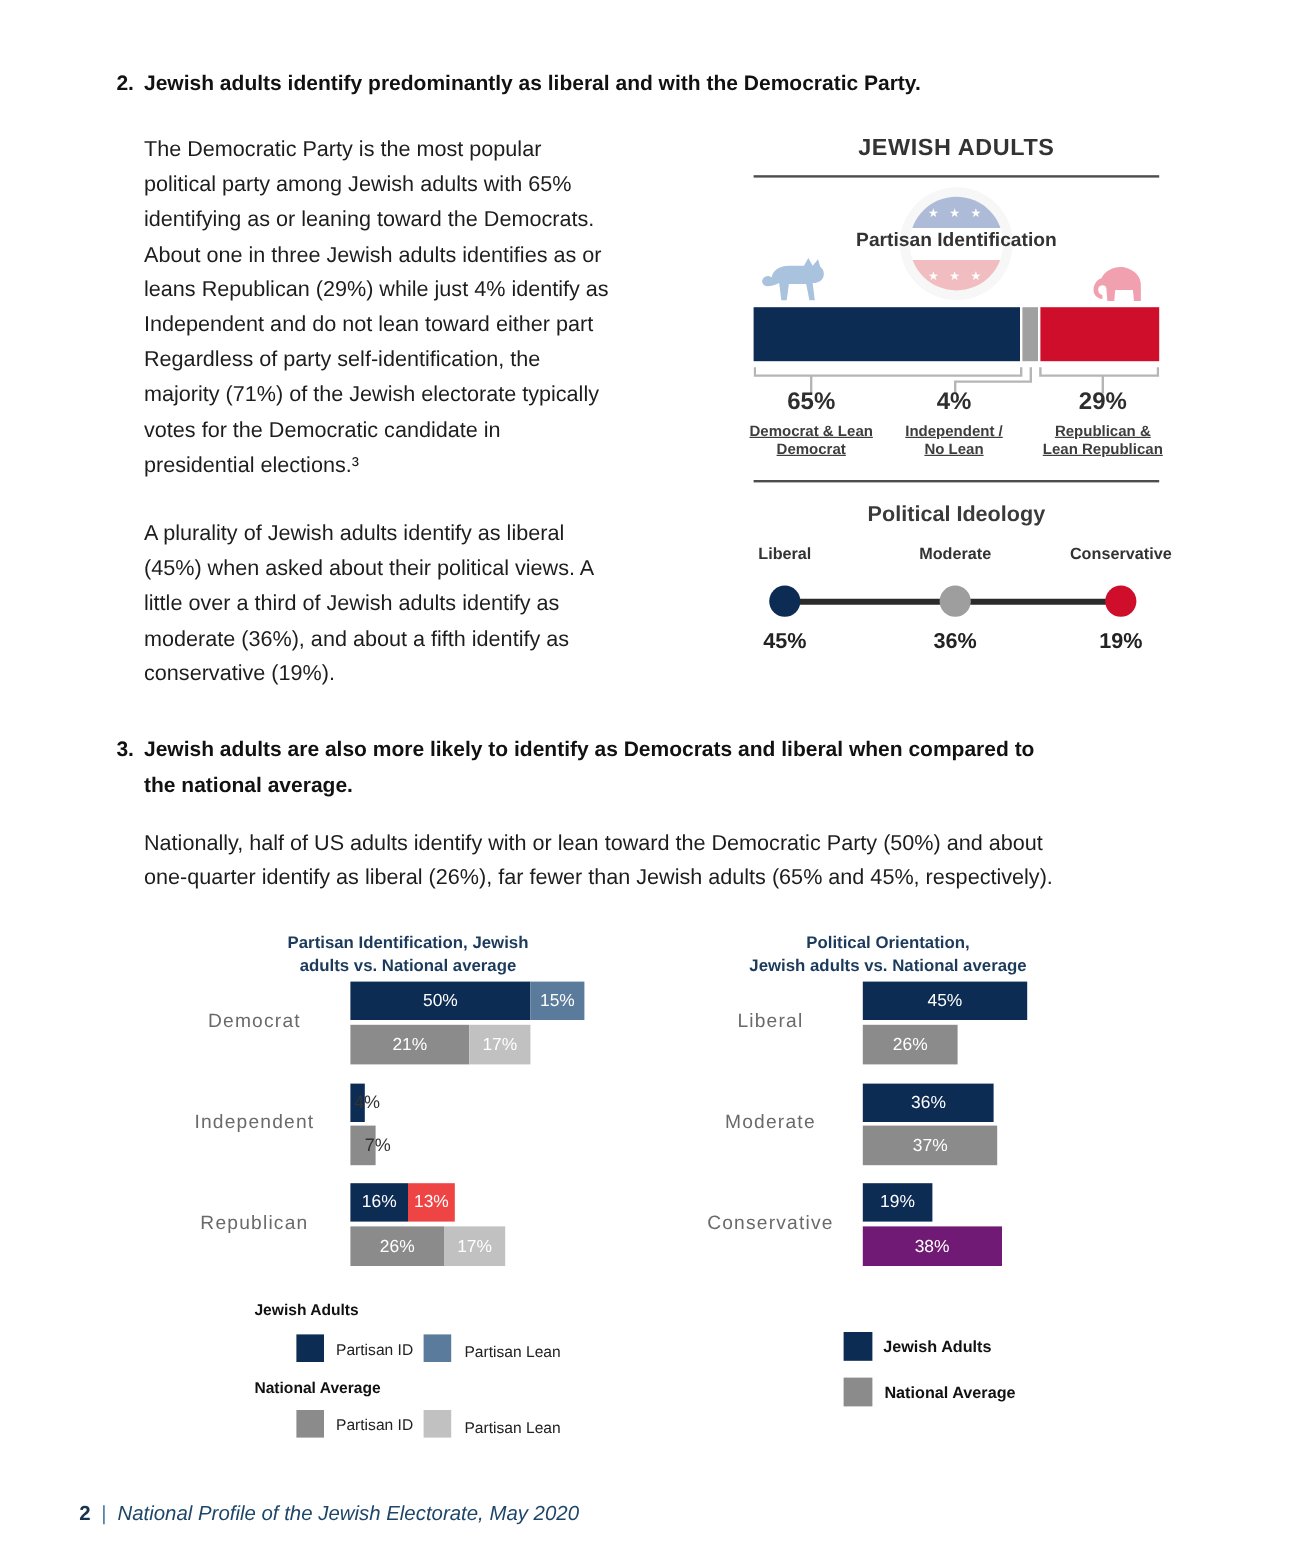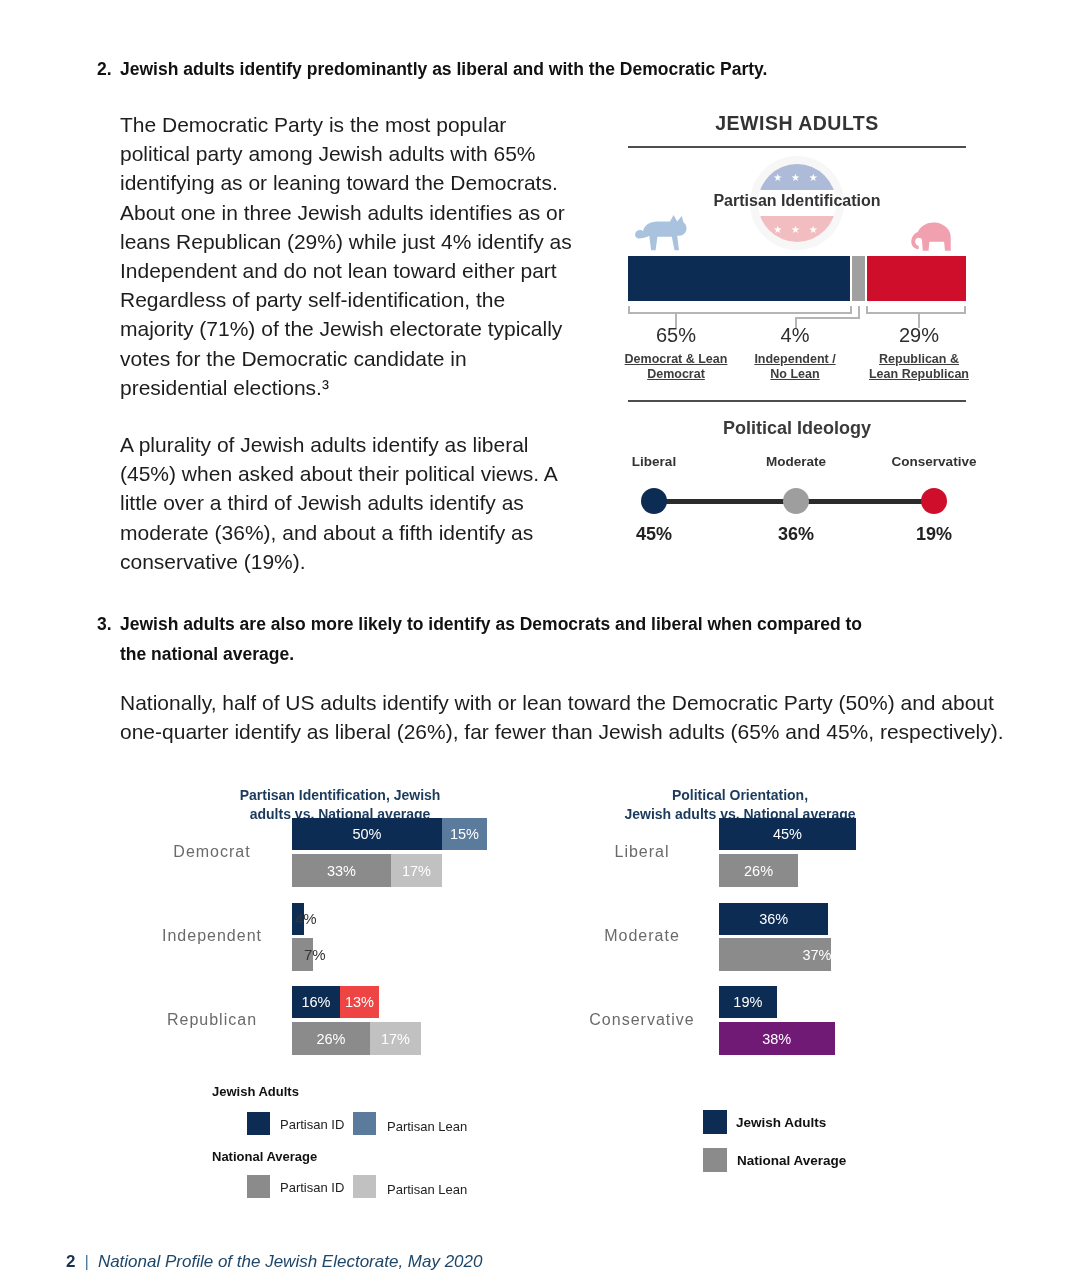--- a/index.html
+++ b/index.html
@@ -5,21 +5,21 @@
   * { margin:0; padding:0; box-sizing:border-box; }
   html,body { background:#fff; }
   .page {
     position:relative; width:1080px; height:1284px; background:#ffffff;
     font-family:"Liberation Sans", sans-serif; color:#222; overflow:hidden;
   }
   
   .h2 { position:absolute; display:flex; font-weight:700; font-size:17.5px; line-height:29.5px; color:#111; }
   .hnum { width:23px; flex:0 0 23px; }
   .htext { white-space:pre-line; }
-  .para { position:absolute; font-size:21px; line-height:29.2px; color:#1d1d1d; white-space:pre-line; }
+  .para { position:absolute; font-size:18px; line-height:29.2px; color:#1d1d1d; white-space:pre-line; }
   .p1 { left:120px; top:110px; width:480px; }
   .p2 { left:120px; top:430px; width:480px; }
   .sec2 { left:97px; top:55px; width:900px; }
   .sec3 { left:97px; top:610px; width:920px; }
   .p3 { left:120px; top:688px; width:900px; }
 
   
   .panel { position:absolute; left:628px; top:112px; width:338px; height:452px; }
   .ptitle { position:absolute; top:0; width:100%; text-align:center; font-size:19.5px; font-weight:700; letter-spacing:.5px; color:#333; }
   .phr { position:absolute; left:0; width:338px; height:2px; background:#4d4d4d; }
@@ -27,34 +27,34 @@
   .badge { position:absolute; left:130px; top:52px; width:78px; height:78px; border-radius:50%;
            background:linear-gradient(#aebbd8 0 33%, #ffffff 33% 67%, #f2bdc1 67% 100%); }
   .stars { position:absolute; width:78px; text-align:center; color:#fff; font-size:10px; letter-spacing:3px; }
   .s-top { left:130px; top:60px; }
   .s-bot { left:130px; top:112px; }
   .plabel { position:absolute; top:80px; width:100%; text-align:center; font-size:16px; font-weight:700; color:#333; z-index:2; }
   .animal { position:absolute; }
   .pbar { position:absolute; left:0; top:144px; width:338px; height:45px; display:flex; gap:2px; }
   .pseg { height:45px; }
   .brackets { position:absolute; left:0; top:192px; }
-  .ppct { position:absolute; top:212px; transform:translateX(-50%); font-size:20px; font-weight:400; color:#2e2e2e; }
+  .ppct { position:absolute; top:212px; transform:translateX(-50%); font-size:20px; font-weight:700; color:#2e2e2e; }
   .psub { position:absolute; top:240px; width:150px; transform:translateX(-50%); text-align:center;
           font-size:12.5px; font-weight:700; line-height:15px; color:#3d3d3d; white-space:pre-line;text-decoration:underline; }
   .ititle { position:absolute; top:306px; width:100%; text-align:center; font-size:18px; font-weight:700; color:#3a3a3a; }
   .ilabel { position:absolute; top:342px; transform:translateX(-50%); font-size:13.5px; font-weight:700; color:#333; }
   .iline { position:absolute; left:26px; top:387px; width:280px; height:5px; background:#2b2b2b; border-radius:2px; }
   .idot { position:absolute; top:376px; width:26px; height:26px; border-radius:50%; }
   .ipct { position:absolute; top:412px; transform:translateX(-50%); font-size:18px; font-weight:700; color:#222; }
 
   
   .chart { position:absolute; top:770px; width:400px; height:470px; }
   .chart-left { left:140px; }
   .chart-right { left:540px; }
-  .ctitle { position:absolute; top:16px; width:100%; text-align:center; font-size:14px; font-weight:700;
+  .ctitle { position:absolute; top:6px; width:100%; text-align:center; font-size:14px; font-weight:700;
             line-height:19px; color:#1b3a5c; white-space:pre-line; }
   .glabel { position:absolute; transform:translate(-50%,-50%); font-size:16px; color:#6a6a6a; letter-spacing:1px; }
   .hbar { position:absolute; display:flex; height:32px;padding-left:17px; }
   .hbar.h33 { height:33px; }
   .seg { display:flex; align-items:center; justify-content:center; color:#fff; font-size:14.5px; }
   .outlabel { position:absolute; font-size:15px; color:#333; }
   .lg-header { position:absolute; font-size:13px; font-weight:700; color:#111; }
   .swatch { position:absolute; width:23px; height:23px; }
   .lg-label { position:absolute; font-size:13px; color:#222; }
   .lg-label-b { position:absolute; font-size:13.5px; font-weight:700; color:#111; }
@@ -165,21 +165,21 @@
     <div class="hbar" style="left:135px;top:48px">
       <div class="seg" style="width: 150px; background-color: rgb(13, 44, 84);">
           <span>50%</span>
         </div>
       <div class="seg" style="width: 45px; background-color: rgb(91, 123, 157);">
           <span>15%</span>
         </div>
     </div>
     <div class="hbar h33" style="left:135px;top:84px">
       <div class="seg" style="width: 99px; background-color: rgb(139, 139, 139);">
-          <span>33%</span>
+          <span>21%</span>
         </div>
       <div class="seg" style="width: 51px; background-color: rgb(193, 193, 193);">
           <span>17%</span>
         </div>
     </div>
 
     <div class="hbar" style="left:135px;top:133px">
       <div class="seg" style="width: 12px; background-color: rgb(13, 44, 84);"></div>
     </div>
     <div class="outlabel" style="left:155px;top:133px;line-height:32px">4%</div>
@@ -236,21 +236,21 @@
           <span>26%</span>
         </div>
     </div>
 
     <div class="hbar" style="left:162px;top:133px">
       <div class="seg" style="width: 109.44px; background-color: rgb(13, 44, 84);">
           <span>36%</span>
         </div>
     </div>
     <div class="hbar h33" style="left:162px;top:168px">
-      <div class="seg" style="width: 112.48px; background-color: rgb(139, 139, 139); justify-content: flex-end;">
+      <div class="seg" style="width: 112.48px; background-color: rgb(139, 139, 139);">
           <span>37%</span>
         </div>
     </div>
 
     <div class="hbar" style="left:162px;top:216px">
       <div class="seg" style="width: 57.76px; background-color: rgb(13, 44, 84);">
           <span>19%</span>
         </div>
     </div>
     <div class="hbar h33" style="left:162px;top:252px">

